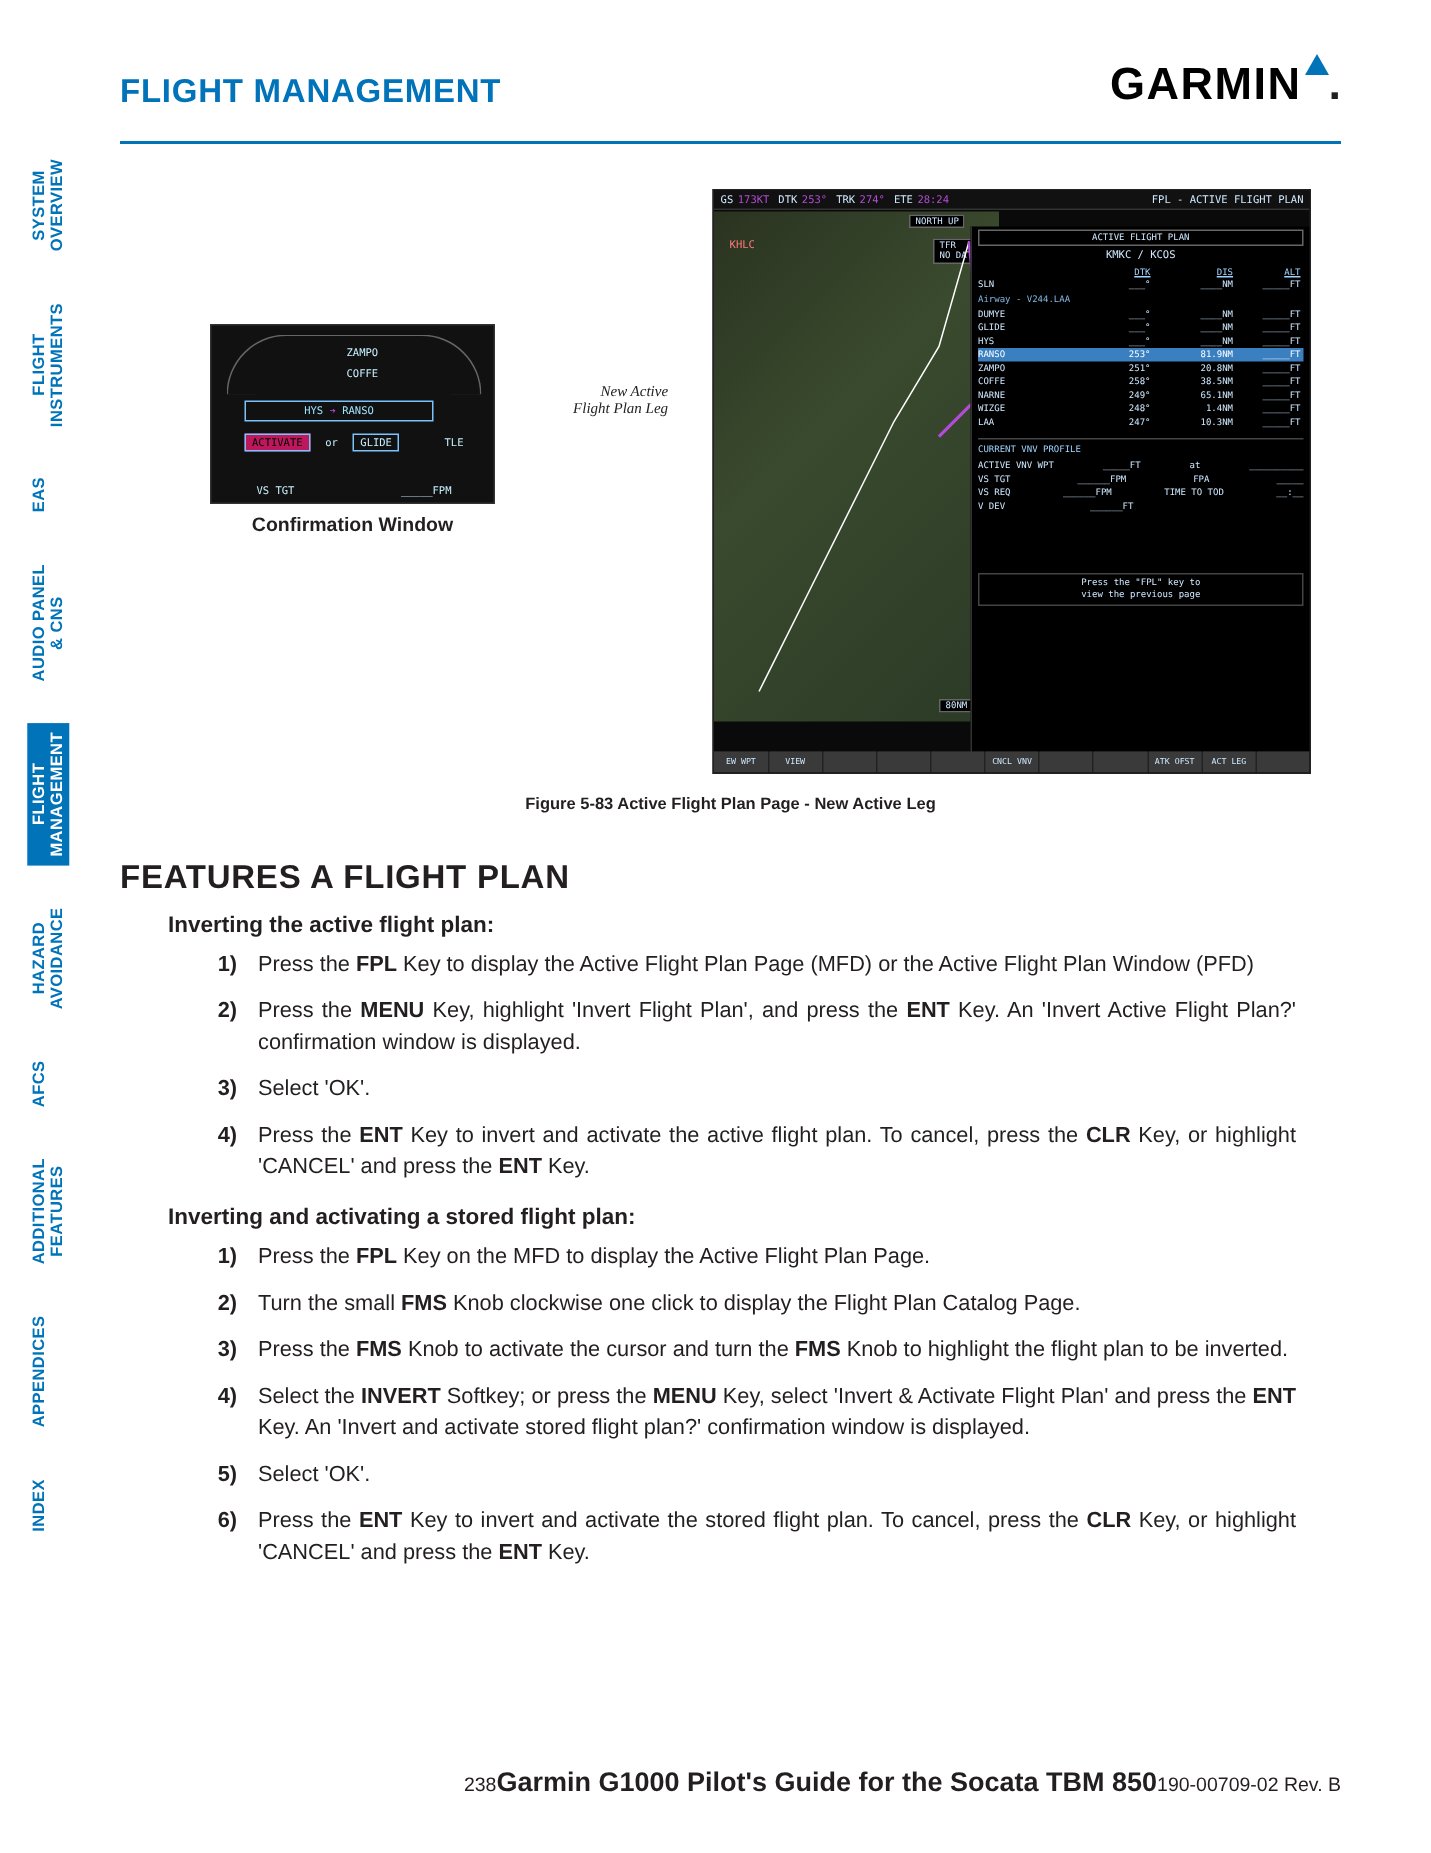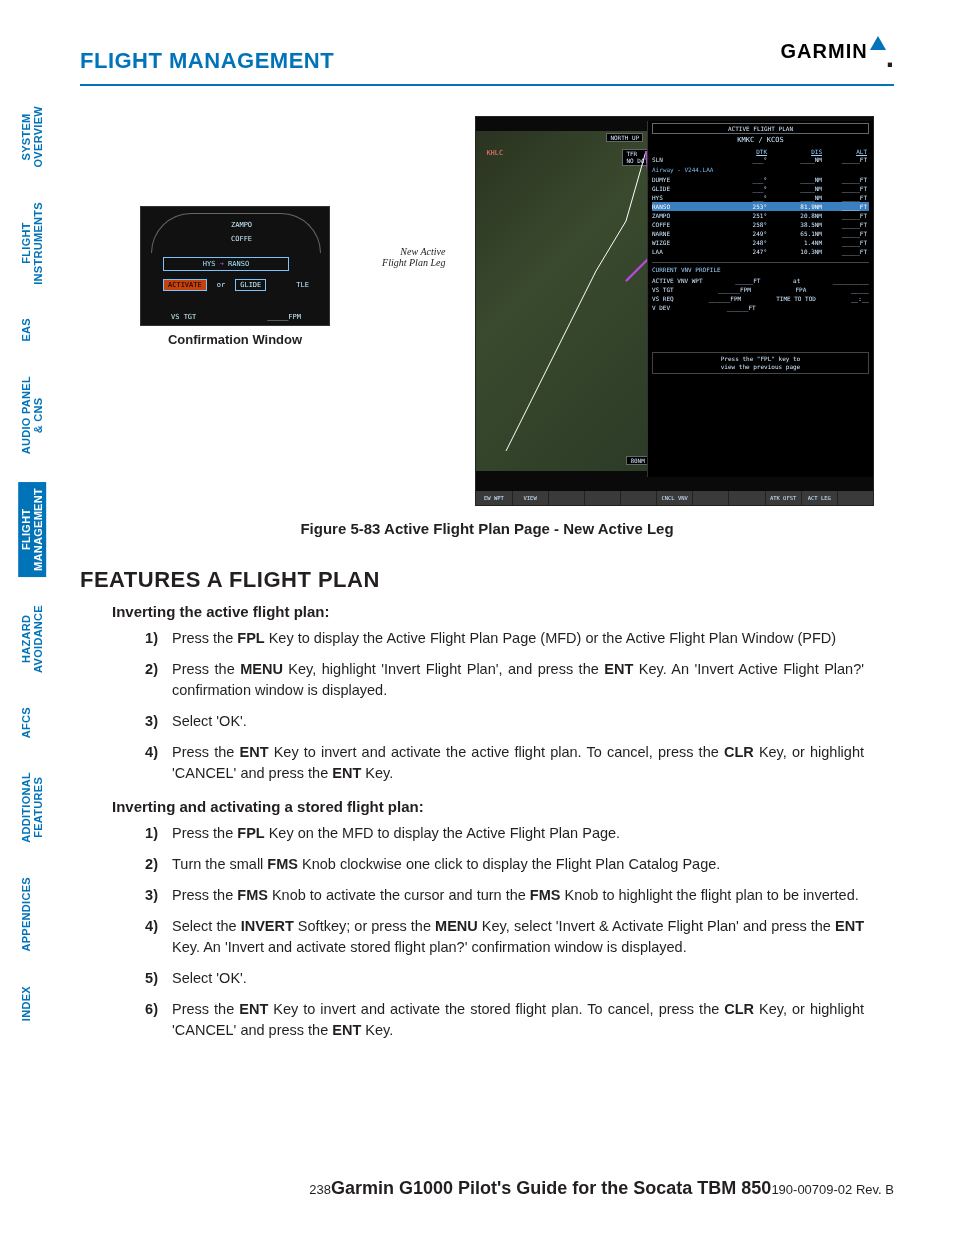--- a/index.html
+++ b/index.html
@@ -1,75 +1,75 @@
 <!DOCTYPE html>
 <html><head>
 <meta charset="utf-8">
 <style>
   * { box-sizing: border-box; margin: 0; padding: 0; }
   html, body { width: 954px; height: 1235px; background: #fff; font-family: "Myriad Pro", "Segoe UI", Arial, sans-serif; color: #231f20; }
   .page { position: relative; width: 954px; height: 1235px; padding: 40px 60px 40px 80px; }
 
   
-  .header { display: flex; justify-content: space-between; align-items: flex-end; border-bottom: 2px solid #0073b9; padding-bottom: 10px; margin-bottom: 20px; }
+  .header { display: flex; justify-content: space-between; align-items: flex-end; border-bottom: 2px solid #0073b9; padding-bottom: 20px; margin-bottom: 20px; }
   .header-title { color: #0073b9; font-weight: 700; font-size: 22px; letter-spacing: 0.5px; font-family: "Arial Narrow", Arial, sans-serif; font-stretch: condensed; }
   .logo { display: flex; align-items: flex-start; }
-  .logo-text { font-family: Arial, sans-serif; font-weight: 700; font-size: 20px; letter-spacing: 1px; color: #000; }
+  .logo-text { font-family: Arial, sans-serif; font-weight: 700; font-size: 30px; letter-spacing: 1px; color: #000; }
   .logo-tri { width: 0; height: 0; border-left: 8px solid transparent; border-right: 8px solid transparent; border-bottom: 14px solid #0073b9; margin-left: 2px; margin-top: -4px; }
   .logo-dot { font-size: 30px; font-weight: 700; }
 
   
   .tabs { position: absolute; left: 18px; top: 100px; display: flex; flex-direction: column; gap: 22px; }
   .tab { writing-mode: vertical-rl; transform: rotate(180deg); font-size: 11px; font-weight: 700; color: #0073b9; text-align: center; line-height: 1.1; font-family: "Arial Narrow", Arial, sans-serif; font-stretch: condensed; letter-spacing: 0.3px; padding: 6px 2px; }
   .tab.active { background: #0073b9; color: #fff; }
 
   
   .figrow { display: flex; gap: 30px; margin: 30px 20px 10px 60px; align-items: flex-start; }
   .confirm-col { display: flex; flex-direction: column; align-items: center; width: 190px; margin-top: 90px; }
   .confirm-img { width: 190px; height: 120px; background: #111; border: 1px solid #333; position: relative; font-family: monospace; color: #c8f0ff; font-size: 7px; }
   .confirm-img .wp { position: absolute; }
   .confirm-img .arc { position:absolute; left:10px; top:6px; width:170px; height:40px; border:1px solid #666; border-bottom:none; border-radius: 85px 85px 0 0; }
   .confirm-img .legbox { position:absolute; left:22px; top:50px; width:126px; border:1px solid #7ac3ff; padding:2px 4px; text-align:center; color:#9fe3ff; }
   .confirm-img .arrow { color:#b34bd6; }
   .confirm-img .btnrow { position:absolute; left:22px; top:72px; width:146px; display:flex; justify-content:space-between; align-items:center; }
   .confirm-img .btn { border:1px solid #7ac3ff; padding:1px 4px; }
-  .confirm-img .btn.sel { background:#c2410c; color:#000; }
+  .confirm-img .btn.sel { background:#be185d; color:#000; }
   .confirm-img .vsrow { position:absolute; left:30px; bottom:4px; width:130px; display:flex; justify-content:space-between; }
   .confirm-cap { font-weight: 700; font-size: 13px; margin-top: 6px; font-family: "Arial Narrow", Arial, sans-serif; font-stretch: condensed; }
 
   .map-label { font-style: italic; font-family: "Times New Roman", serif; font-size: 10px; text-align: right; width: 90px; margin-top: 130px; color:#222; }
 
   .fpl-img { width: 420px; height: 390px; background: #0a0a0a; border: 1px solid #222; position: relative; font-family: monospace; font-size: 7px; color: #cfe8ff; overflow:hidden; }
   .fpl-img .topbar { display:flex; gap:6px; padding:2px 4px; background:#111; border-bottom:1px solid #333; }
   .fpl-img .topbar span.v { color:#b34bd6; }
   .fpl-img .topbar .grp { display:flex; gap:3px; }
   .fpl-img .map { position:absolute; left:0; top:14px; width:190px; height:340px; background: linear-gradient(135deg,#2a3320 0%,#3a4a2e 40%,#2b3a26 100%); }
   .fpl-img .map svg { position:absolute; left:0; top:0; }
   .fpl-img .northup { position:absolute; left:130px; top:2px; border:1px solid #666; padding:0 3px; font-size:6px; background:#000; }
   .fpl-img .tfr { position:absolute; left:146px; top:18px; border:1px solid #666; padding:1px 3px; font-size:6px; background:#000; line-height:1.1; }
   .fpl-img .range { position:absolute; left:150px; bottom:6px; border:1px solid #666; padding:0 3px; background:#000; font-size:6px; }
 
-  .fpl-img .panel { position:absolute; right:0; top:4px; width:226px; background:#000; border-left:1px solid #333; height:356px; padding:2px 4px; }
+  .fpl-img .panel { position:absolute; right:0; top:24px; width:226px; background:#000; border-left:1px solid #333; height:356px; padding:2px 4px; }
   .fpl-img .panel .boxtitle { border:1px solid #666; text-align:center; font-size:6px; padding:1px 0; margin-bottom:2px; }
   .fpl-img .panel .route { text-align:center; font-size:7px; margin:2px 0 4px 0; }
   .fpl-img .panel .cols { display:grid; grid-template-columns: 70px 45px 55px 45px; font-size:6px; color:#9fd4ff; }
   .fpl-img .panel .cols .h { text-decoration:underline; text-align:right; }
   .fpl-img .panel .cols .h:first-child { text-align:left; }
   .fpl-img .panel .row { display:grid; grid-template-columns: 70px 45px 55px 45px; font-size:6px; padding:1px 0; }
   .fpl-img .panel .row span { text-align:right; }
   .fpl-img .panel .row span:first-child { text-align:left; }
   .fpl-img .panel .row.sel { background:#3a7fbf; color:#fff; }
   .fpl-img .panel .sub { font-size:6px; color:#7fb8e6; margin:2px 0; }
   .fpl-img .panel .vnvbox { border-top:1px solid #444; margin-top:6px; padding-top:2px; font-size:6px; }
   .fpl-img .panel .vnvrow { display:flex; justify-content:space-between; padding:1px 0; }
   .fpl-img .panel .hint { border:1px solid #444; text-align:center; font-size:6px; padding:2px; margin-top:40px; line-height:1.3; }
   .fpl-img .softkeys { position:absolute; left:0; bottom:0; right:0; height:14px; background:#222; display:grid; grid-template-columns: repeat(11,1fr); gap:1px; }
   .fpl-img .softkeys div { background:#3a3a3a; color:#cfe8ff; font-size:5.5px; text-align:center; line-height:14px; white-space:nowrap; overflow:hidden; }
 
-  .fig-cap { text-align: center; font-weight: 700; font-size: 15px; margin: 14px 0 30px 0; font-family: "Arial Narrow", Arial, sans-serif; font-stretch: condensed; }
+  .fig-cap { text-align: center; font-weight: 700; font-size: 11px; margin: 14px 0 30px 0; font-family: "Arial Narrow", Arial, sans-serif; font-stretch: condensed; }
 
   
   .h2 { font-size: 22px; font-weight: 700; letter-spacing: 0.5px; margin: 10px 0 8px 0; font-family: "Arial Narrow", Arial, sans-serif; font-stretch: condensed; }
   .intro { font-family: "Minion Pro", "Times New Roman", serif; font-size: 15px; margin: 0 0 14px 18px; }
   .h3 { font-weight: 700; font-size: 15px; margin: 10px 0 8px 32px; font-family: "Arial Narrow", Arial, sans-serif; font-stretch: condensed; }
   ol.steps { list-style: none; margin: 0 30px 14px 60px; }
   ol.steps li { display: flex; gap: 14px; margin-bottom: 10px; font-size: 14.5px; line-height: 1.45; font-family: "Arial Narrow", Arial, sans-serif; font-stretch: condensed; text-align: justify; }
   ol.steps li .n { font-weight: 700; min-width: 18px; text-align: right; }
   ol.steps li .t b { font-weight: 700; }
 
@@ -130,20 +130,39 @@
       </div>
       <div class="confirm-cap">Confirmation Window</div>
     </div>
 
     <div class="map-label">
       <div>New Active</div>
       <div>Flight Plan Leg</div>
     </div>
 
     <div class="fpl-img">
+      <div class="topbar">
+        <span class="grp">
+            <span>GS</span> 
+            <span class="v">173KT</span>
+          </span>
+        <span class="grp">
+            <span>DTK</span> 
+            <span class="v">253°</span>
+          </span>
+        <span class="grp">
+            <span>TRK</span> 
+            <span class="v">274°</span>
+          </span>
+        <span class="grp">
+            <span>ETE</span> 
+            <span class="v">28:24</span>
+          </span>
+        <span style="margin-left:auto;">FPL - ACTIVE FLIGHT PLAN</span>
+      </div>
       <div class="map">
         <div class="northup">NORTH UP</div>
         <div class="tfr">
             <div>TFR</div>
             <div>NO DATA</div>
           </div>
         <svg width="190" height="340">
           <polyline points="170,20 150,90 120,140 100,180 60,260 30,320" stroke="#fff" stroke-width="1" fill="none"></polyline>
           <polyline points="170,20 180,120 150,150" stroke="#b34bd6" stroke-width="2" fill="none"></polyline>
           <line x1="180" y1="120" x2="150" y2="150" stroke="#b34bd6" stroke-width="2"></line>

